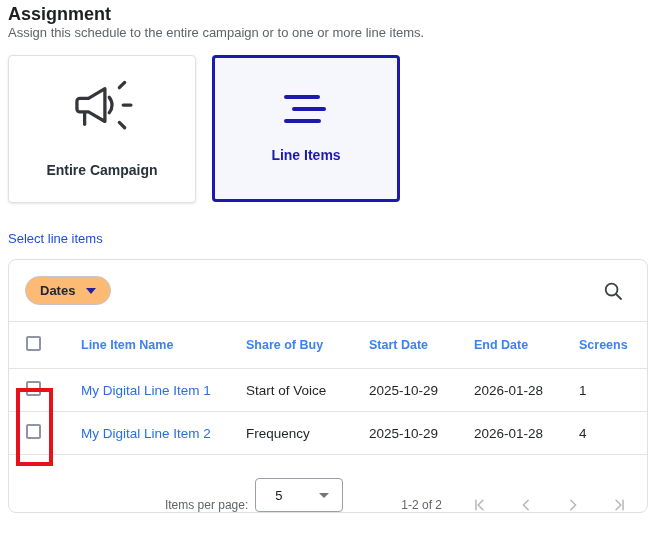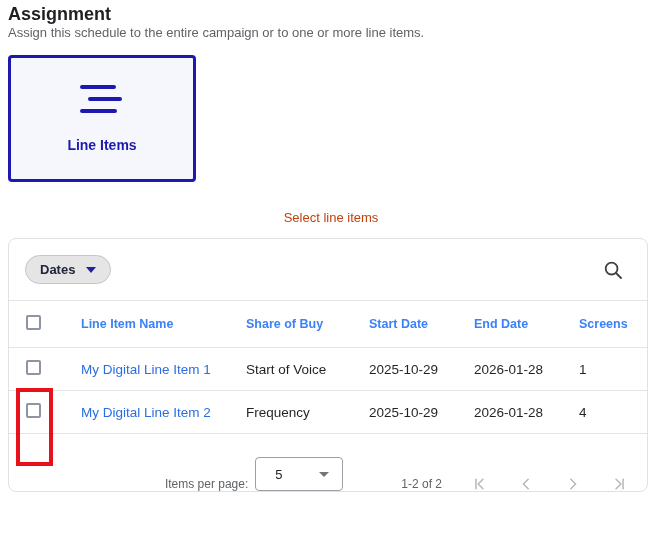--- a/index.html
+++ b/index.html
@@ -21,34 +21,34 @@
     width: 188px; height: 148px;
     background: #ffffff;
     border: 1px solid #e0e0e0;
     border-radius: 4px;
     box-shadow: 0 1px 3px rgba(0,0,0,0.10);
     display: flex; flex-direction: column; align-items: center; justify-content: center;
     gap: 24px; cursor: pointer;
   }
   .card-label { font-size: 14px; font-weight: bold; color: #28323c; }
   .card.selected {
-    height: 127px;
+    height: 147px;
     border: 3px solid #1e19ae;
     background: #f6f6fd;
     box-shadow: none;
   }
   .card.selected .card-label { color: #1e19ae; }
 
   .lines-icon { width: 44px; height: 28px; display: flex; flex-direction: column; justify-content: space-between; }
   .lines-icon i { display: block; height: 4px; border-radius: 2px; background: #1e19ae; }
   .lines-icon i.l1 { width: 36px; margin-left: 0; }
   .lines-icon i.l2 { width: 34px; margin-left: 8px; }
   .lines-icon i.l3 { width: 37px; margin-left: 0; }
 
-  .select-label { margin-top: 28px; font-size: 13px; line-height: 15px; color: #c2410c; text-align: center; }
+  .select-label { margin-top: 28px; font-size: 13px; line-height: 15px; color: #1d4ed8; }
 
   
   .panel {
     margin-top: 13px;
     width: 640px;
     border: 1px solid #dfe1e5;
     border-radius: 8px;
     background: #fff;
   }
   .toolbar {
@@ -58,21 +58,21 @@
     border-bottom: 1px solid #e4e4e7;
   }
   .chip {
     height: 29px;
     border: 1px solid #c4c4cc;
     border-radius: 15px;
     display: flex; align-items: center;
     padding: 0 14px;
     gap: 11px;
     cursor: pointer;
-    background: #e5e5e5;
+    background: #fdba74;
   }
   .chip-label { font-size: 13px; font-weight: 600; color: #21253a; }
   .caret-down {
     width: 0; height: 0;
     border-left: 5px solid transparent;
     border-right: 5px solid transparent;
     border-top: 6px solid #23219f;
   }
   .search-btn { margin-left: auto; margin-right: 22px; width: 24px; height: 24px; display: flex; align-items: center; justify-content: center; cursor: pointer; }
 
@@ -136,20 +136,33 @@
 </head>
 <body>
 
 <div class="page">
 
   <div class="page-title">Assignment</div>
   <div class="page-subtitle">Assign this schedule to the entire campaign or to one or more line items.</div>
 
   <div class="cards">
 
+    <div class="card">
+      <span>
+        <svg width="62" height="54" viewBox="0 0 64 56" fill="none" stroke="#34363a" stroke-width="3.4" stroke-linecap="round" stroke-linejoin="round">
+          <path d="M9 19 h9 l17 -10 v34 l-17 -10 H9 a3 3 0 0 1 -3 -3 V22 a3 3 0 0 1 3 -3 z"></path>
+          <path d="M14 34 v12"></path>
+          <path d="M39.5 18 a12.5 12.5 0 0 1 0 16"></path>
+          <path d="M50 8 l5.5 -5.5"></path>
+          <path d="M54 26 h8"></path>
+          <path d="M50 44 l5.5 5.5"></path>
+        </svg>
+      </span>
+      <span class="card-label">Entire Campaign</span>
+    </div>
 
     <div class="card selected">
       <span class="lines-icon">
         <i class="l1"></i>
           <i class="l2"></i>
           <i class="l3"></i>
       </span>
       <span class="card-label">Line Items</span>
     </div>
 

